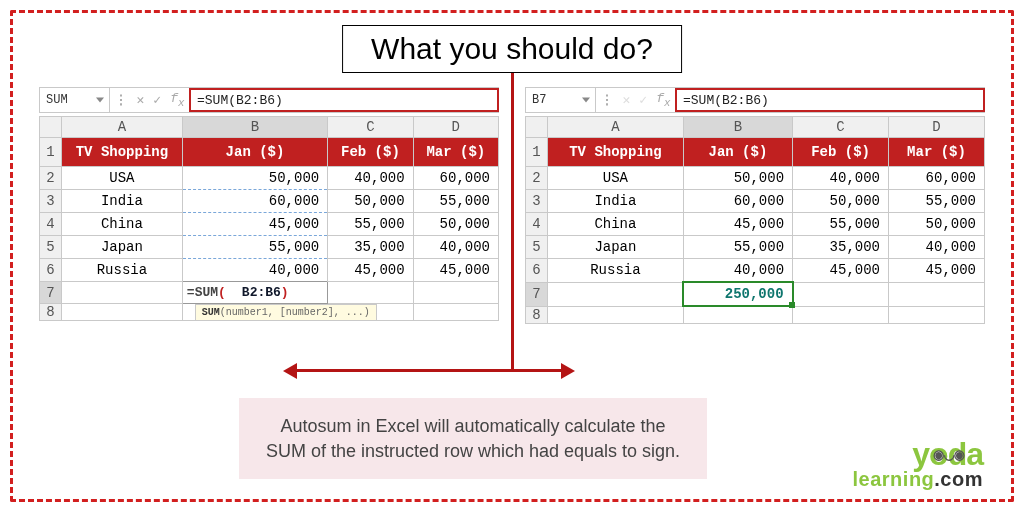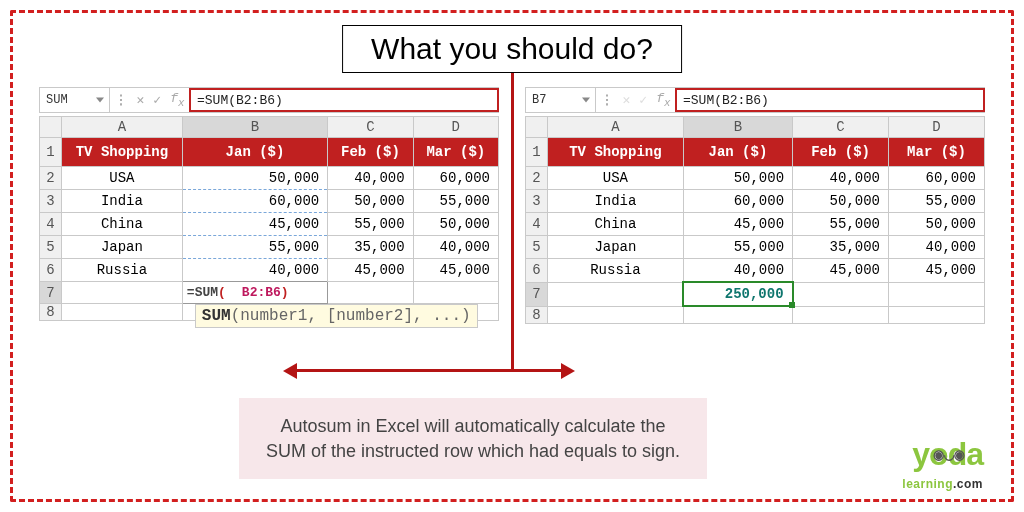--- a/index.html
+++ b/index.html
@@ -175,28 +175,28 @@
     color: #1f6fd6;
     text-align: left !important;
     padding-left: 4px !important;
     font-size: 13px;
     font-weight: bold;
     position: relative;
     border: 1px solid #999 !important;
   }
   .formula-cell .eq { color: #444; }
   .formula-cell .fn { color: #444; font-weight: bold; }
-  .formula-cell .rng { color: #be185d; margin-left: 16px; }
+  .formula-cell .rng { color: #0f172a; margin-left: 16px; }
   .formula-cell .par { color: #c02020; }
   .tooltip {
     position: absolute;
     top: 22px; left: 12px;
     background: #fffbe0;
     border: 1px solid #c9c9c9;
-    font-size: 16px;
+    font-size: 10px;
     color: #666;
     padding: 2px 6px;
     font-weight: normal;
     white-space: nowrap;
   }
   .tooltip b { color: #333; }
   .result-cell {
     border: 2px solid #2a8a2a !important;
     text-align: right;
     font-weight: bold;
@@ -240,21 +240,21 @@
     position: absolute;
     font-size: 13px;
     color: #555;
     top: 11px; left: 4px;
     white-space: nowrap;
   }
   .logo .da { color: #8cc63f; }
   .logo-bottom {
     position: absolute;
     right: 28px; bottom: 8px;
-    font-size: 12px; font-weight: 700; color: #333;
+    font-size: 20px; font-weight: 700; color: #333;
     letter-spacing: 0.5px;
   }
   .logo-bottom .lg { color: #8cc63f; }
 </style>
 </head>
 <body>
 
 <div class="frame">
   <div class="title-box">What you should do?</div>
   <div class="conn-down"></div>

